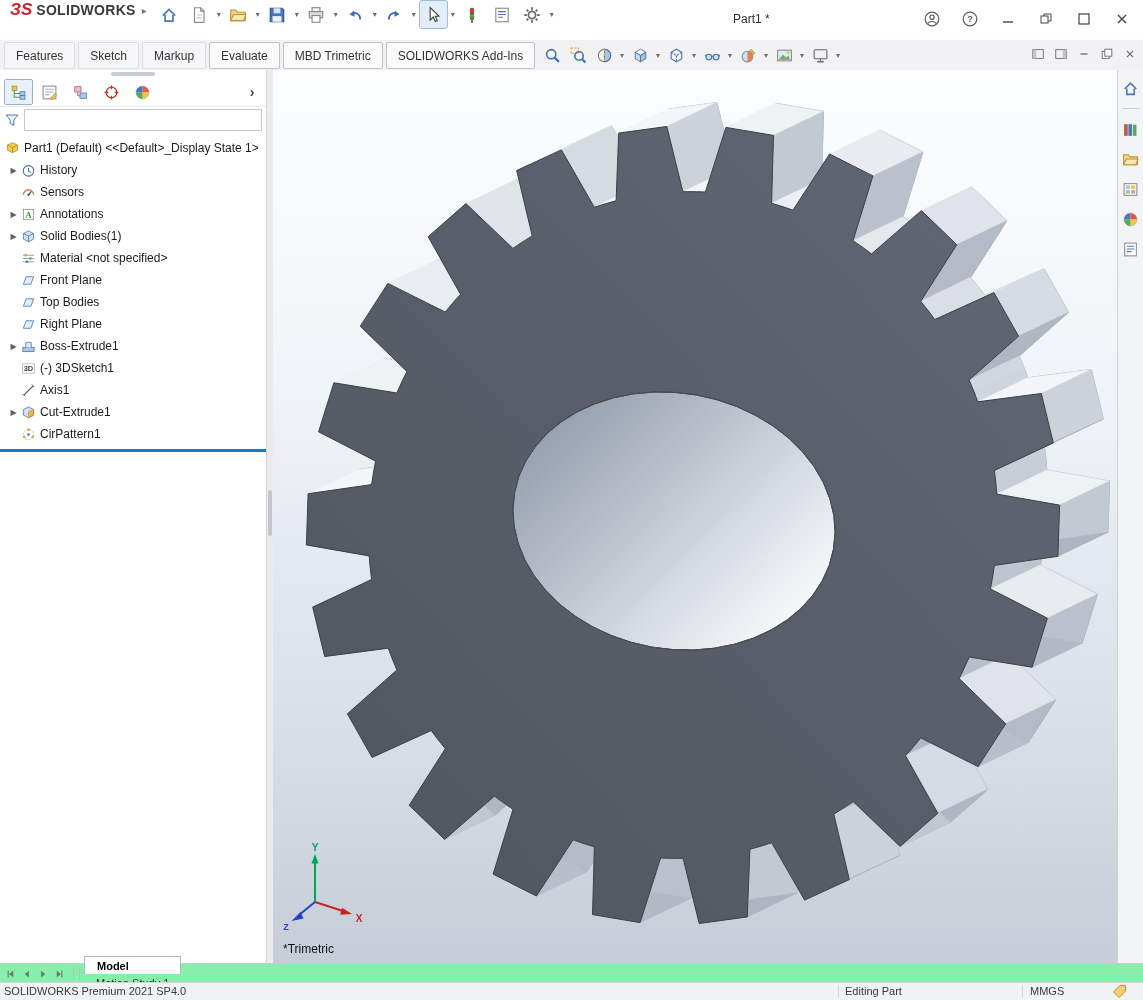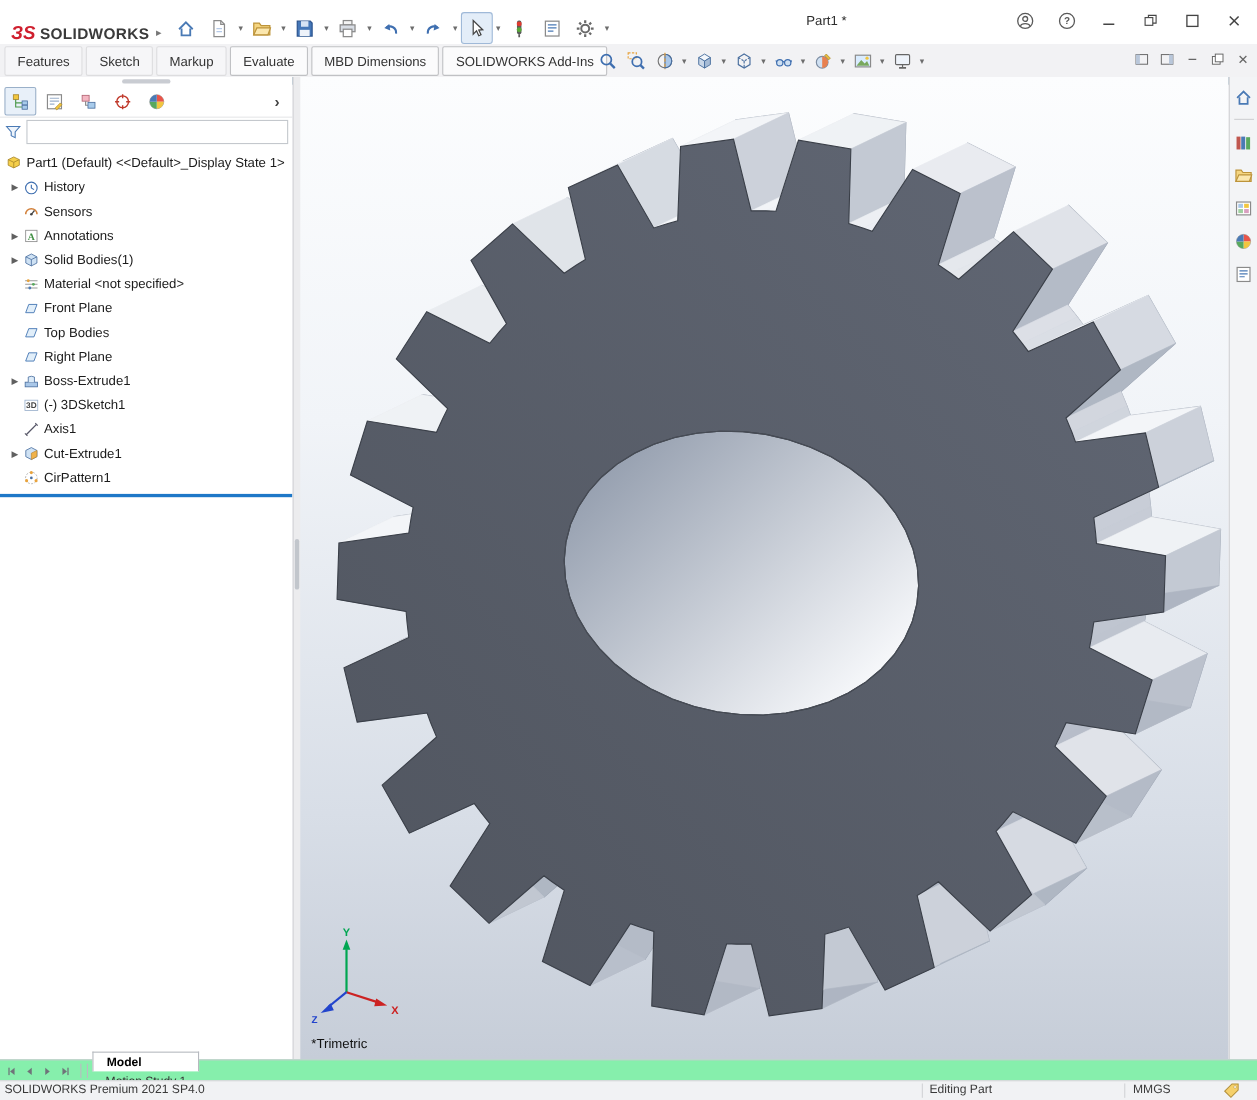--- a/index.html
+++ b/index.html
@@ -1,21 +1,21 @@
 <!DOCTYPE html>
 <html><head>
 <meta charset="utf-8">
 <style>
   html,body{margin:0;padding:0;}
   body{font-family:"Liberation Sans","DejaVu Sans",sans-serif;font-size:12px;color:#333;background:#fff;}
   #app{position:relative;width:1143px;height:1000px;overflow:hidden;background:#fff;}
   .icon{display:inline-flex;align-items:center;justify-content:center;line-height:0;}
 
   
-  #titlebar{position:absolute;left:0;top:0;width:1143px;height:40px;background:#ffffff;border-bottom:1px solid #e2e2e4;display:flex;align-items:flex-end;}
+  #titlebar{position:absolute;left:0;top:0;width:1143px;height:40px;background:#ffffff;border-bottom:1px solid #e2e2e4;display:flex;align-items:flex-start;}
   #logo{display:flex;align-items:center;padding-left:10px;white-space:nowrap;}
   #logo-glyph{color:#cf1f2e;font-weight:bold;font-style:italic;font-size:17px;margin-right:4px;}
   #brand{color:#3a3a3a;font-weight:bold;font-size:14px;letter-spacing:.3px;}
   #logo-arrow{color:#777;font-size:10px;margin:0 8px 0 6px;cursor:pointer;}
   #tb-tools{display:flex;align-items:center;gap:1px;}
   .tool-btn{width:27px;height:27px;display:flex;align-items:center;justify-content:center;border-radius:3px;border:1px solid transparent;}
   .tool-btn.pressed{border:1px solid #9fb9d8;background:#e3edf8;}
   .dd{font-size:8px;color:#6d6d6d;padding:0 2px;cursor:pointer;}
   #tb-title{position:absolute;left:733px;top:12px;font-size:12px;color:#2e2e2e;}
   #tb-right{position:absolute;right:8px;top:6px;display:flex;align-items:center;gap:12px;}
@@ -244,21 +244,21 @@
         </div>
       </div>
   </div>
 
   <div id="ribbonbar">
     <div id="ribbon-tabs">
         <div class="ribbon-tab">Features</div>
         <div class="ribbon-tab">Sketch</div>
         <div class="ribbon-tab">Markup</div>
         <div class="ribbon-tab boxed">Evaluate</div>
-        <div class="ribbon-tab boxed">MBD Dimensions</div>
+        <div class="ribbon-tab boxed">MBD Trimetric</div>
         <div class="ribbon-tab boxed">SOLIDWORKS Add-Ins</div>
       </div>
     <div id="headsup">
         <div class="hud-btn">
           <span class="icon">
             <svg width="17" height="17" viewBox="0 0 16 16">
               <circle cx="6.8" cy="6.8" r="4.3" fill="none" stroke="#3f6fb0" stroke-width="1.5"></circle>
               <line x1="10" y1="10" x2="14" y2="14" stroke="#3f6fb0" stroke-width="2"></line>
             </svg>
           </span>

